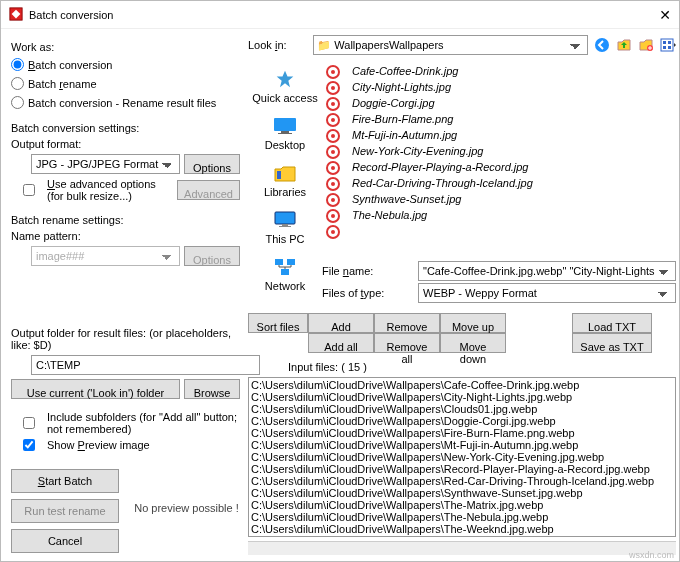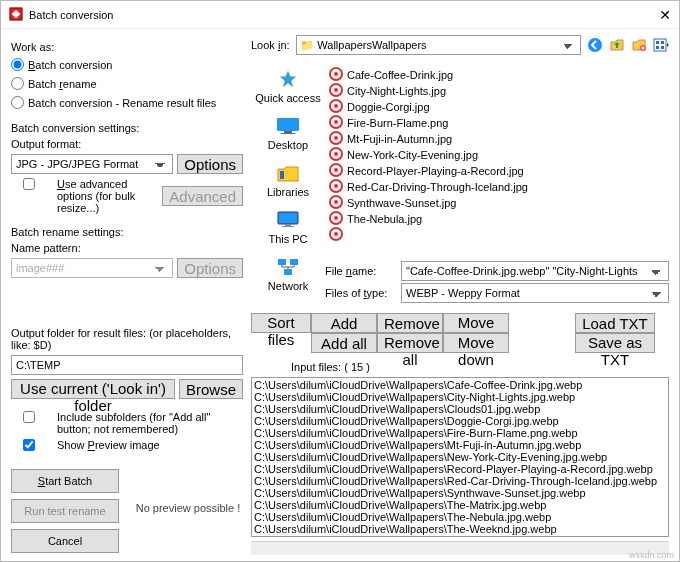--- a/index.html
+++ b/index.html
@@ -9,33 +9,33 @@
 .titlebar .title { display: flex; align-items: center; gap: 6px; }
 .titlebar .close { font-size: 14px; cursor: pointer; }
 .body { flex: 1; display: flex; overflow: hidden; }
 .left { width: 250px; padding: 8px 8px 8px 10px; display: flex; flex-direction: column; gap: 4px; }
 .right { flex: 1; padding: 6px 10px 6px 0; display: flex; flex-direction: column; gap: 4px; }
 .group-label { margin-top: 4px; }
 .radio-row { display: flex; align-items: center; gap: 4px; margin: 1px 0; }
 .radio-row input { margin: 0; }
 .underline { text-decoration: underline; }
 .row { display: flex; align-items: center; gap: 4px; }
-.select, .text-input { height: 20px; border: 1px solid #999; background: #fff; padding: 0 4px; font-size: 11px; }
+.select, .text-input { height: 20px; border: 1px solid #999; background: #fff; padding: 0 4px; font-size: 11px; margin-left: 20px; }
 .select { appearance: none; background-image: linear-gradient(45deg, transparent 50%, #555 50%), linear-gradient(135deg, #555 50%, transparent 50%); background-position: calc(100% - 12px) 8px, calc(100% - 7px) 8px; background-size: 5px 5px, 5px 5px; background-repeat: no-repeat; padding-right: 20px; }
-.btn { height: 20px; min-width: 56px; padding: 0 6px; background: #e1e1e1; border: 1px solid #999; font-size: 15px; cursor: pointer; }
+.btn { height: 20px; min-width: 56px; padding: 7px 6px; background: #e1e1e1; border: 1px solid #999; font-size: 11px; cursor: pointer; }
 .btn:disabled { color: #999; }
-.chk-row { display: flex; gap: 22px; padding-left: 12px; }
+.chk-row { display: flex; align-items: center; gap: 12px; padding-left: 12px; }
 .chk-row input[type=checkbox] { margin: 0; width: 12px; height: 12px; }
 .sidebar { width: 74px; display: flex; flex-direction: column; align-items: center; gap: 2px; padding-top: 4px; }
 .sidebar-item { display: flex; flex-direction: column; align-items: center; gap: 1px; margin-bottom: 8px; cursor: pointer; }
 .sidebar-item .ico { width: 28px; height: 24px; display: flex; align-items: center; justify-content: center; font-size: 20px; }
 .lookin-row { display: flex; align-items: center; gap: 6px; margin-bottom: 4px; }
 .filelist-wrap { flex: 1; display: flex; border: 1px solid #ccc; min-height: 240px; }
 .filelist { flex: 1; overflow: auto; padding: 2px 4px; }
-.file-row { display: flex; align-items: flex-end; gap: 4px; height: 16px; cursor: pointer; }
+.file-row { display: flex; align-items: flex-start; gap: 12px; height: 16px; cursor: pointer; font-style: italic; }
 .file-row .fico { width: 14px; height: 14px; display:inline-flex; align-items:center; justify-content:center; }
 .form-row { display: flex; align-items: center; gap: 6px; margin-top: 2px; }
 .form-row label { width: 70px; }
 .btn-grid { display: grid; grid-template-columns: 60px 66px 66px 66px 66px 80px; gap: 0; margin-top: 6px; }
 .btn-grid .btn { min-width: 0; width: 100%; }
 .input-files-label { margin-top: 4px; margin-left: 40px; }
 .input-list { flex: 1; border: 1px solid #999; overflow: auto; padding: 1px 2px; font-size: 10px; line-height: 12px; min-height: 130px; white-space: nowrap; }
 .bottom-left { display: flex; flex-direction: column; gap: 6px; align-items: flex-start; margin-top: 6px;}
 .preview-box { display: flex; align-items: center; gap: 14px; }
 .preview-text { color: #444; }

